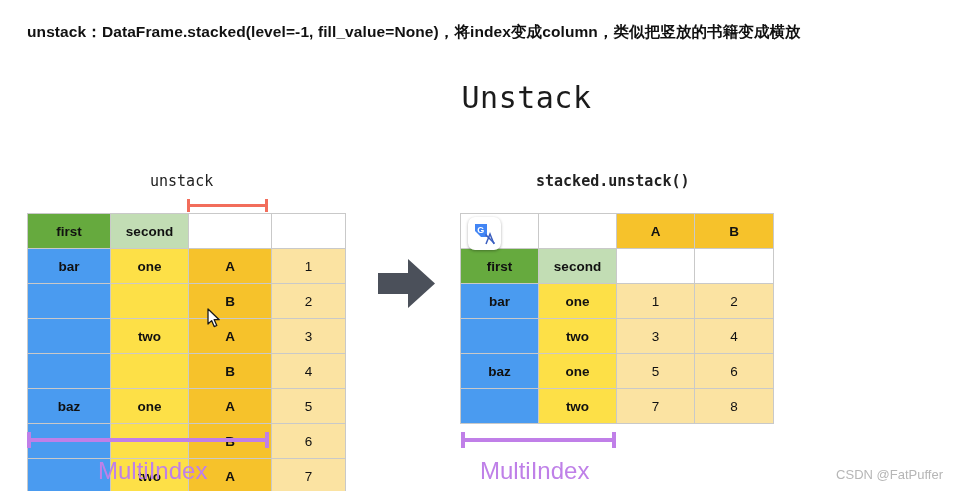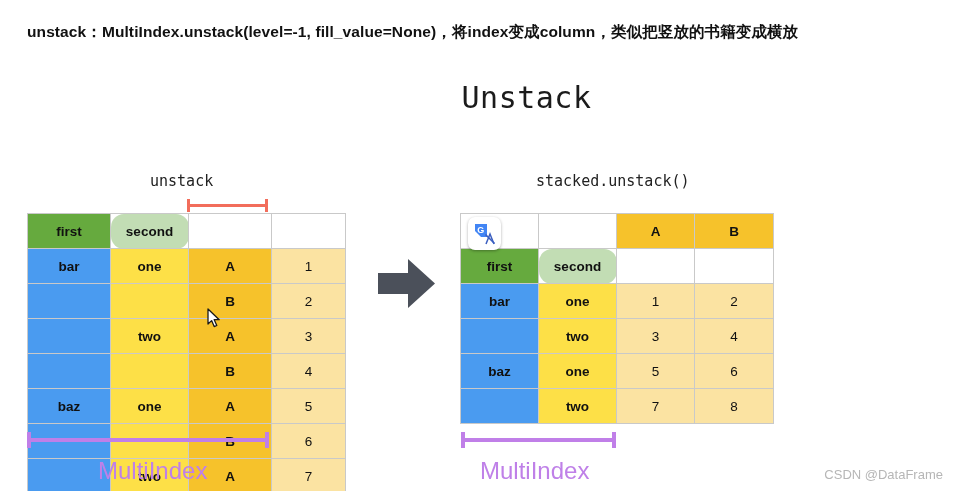--- a/index.html
+++ b/index.html
@@ -43,21 +43,21 @@
 
   
   .panel-label {
     position: absolute;
     font-family: "DejaVu Sans Mono", "Liberation Mono", monospace;
     font-size: 15px;
     color: #222222;
     white-space: nowrap;
   }
   #label-stacked   { left: 150px; top: 172px; }
-  #label-unstacked { left: 536px; top: 172px; }
+  #label-unstacked { left: 536px; top: 172px; font-weight: bold; }
 
   
   .tbl {
     position: absolute;
     border-collapse: collapse;
     table-layout: fixed;
     font-size: 13.5px;
     background: #ffffff;
   }
   .tbl td {
@@ -66,21 +66,21 @@
     vertical-align: middle;
     padding: 0;
     height: 34px;
     color: #111111;
   }
 
   #table-stacked   { left: 27px;  top: 213px; }
   #table-unstacked { left: 460px; top: 213px; }
 
   .c-green   { background: #66aa3e; font-weight: bold; }
-  .c-lgreen  { background: #c2ddb4; font-weight: bold; border-radius: 13px; }
+  .c-lgreen  { background: #c2ddb4; font-weight: bold; }
   .c-blue    { background: #4a9bf0; font-weight: bold; margin-top: 12px; }
   .c-lblue   { background: #fde047; font-weight: bold; }
   .c-gold    { background: #f6c22b; font-weight: bold; }
   .c-pale    { background: #fbe3a2; color: #3a3a2a; }
   .c-white   { background: #ffffff; }
 
   
   #table-stacked .w1 { width: 82px; }
   #table-stacked .w2 { width: 77px; }
   #table-stacked .w3 { width: 82px; }
@@ -168,21 +168,21 @@
   .cursor {
     position: absolute;
     left: 207px;
     top: 308px;
     pointer-events: none;
   }
 </style>
 </head>
 <body>
 
-<div class="caption">unstack：MultiIndex.unstack(level=-1, fill_value=None)，将index变成column，类似把竖放的书籍变成横放</div>
+<div class="caption">unstack：DataFrame.stacked(level=-1, fill_value=None)，将index变成column，类似把竖放的书籍变成横放</div>
 
 <div class="main-title">Unstack</div>
 
 <div class="panel-label" id="label-stacked">unstack</div>
 <div class="panel-label" id="label-unstacked">stacked.unstack()</div>
 
 <div class="bracket red" id="bracket-red">
   <div class="cap l"></div>
   <div class="bar"></div>
   <div class="cap r"></div>
@@ -312,13 +312,13 @@
 </div>
 <div class="mi-label" id="mi-left">MultiIndex</div>
 
 <div class="bracket purple" id="bracket-right-mi">
   <div class="cap l"></div>
   <div class="bar"></div>
   <div class="cap r"></div>
 </div>
 <div class="mi-label" id="mi-right">MultiIndex</div>
 
-<div class="watermark">CSDN @DataFrame</div>
+<div class="watermark">CSDN @FatPuffer</div>
 
 </body></html>

